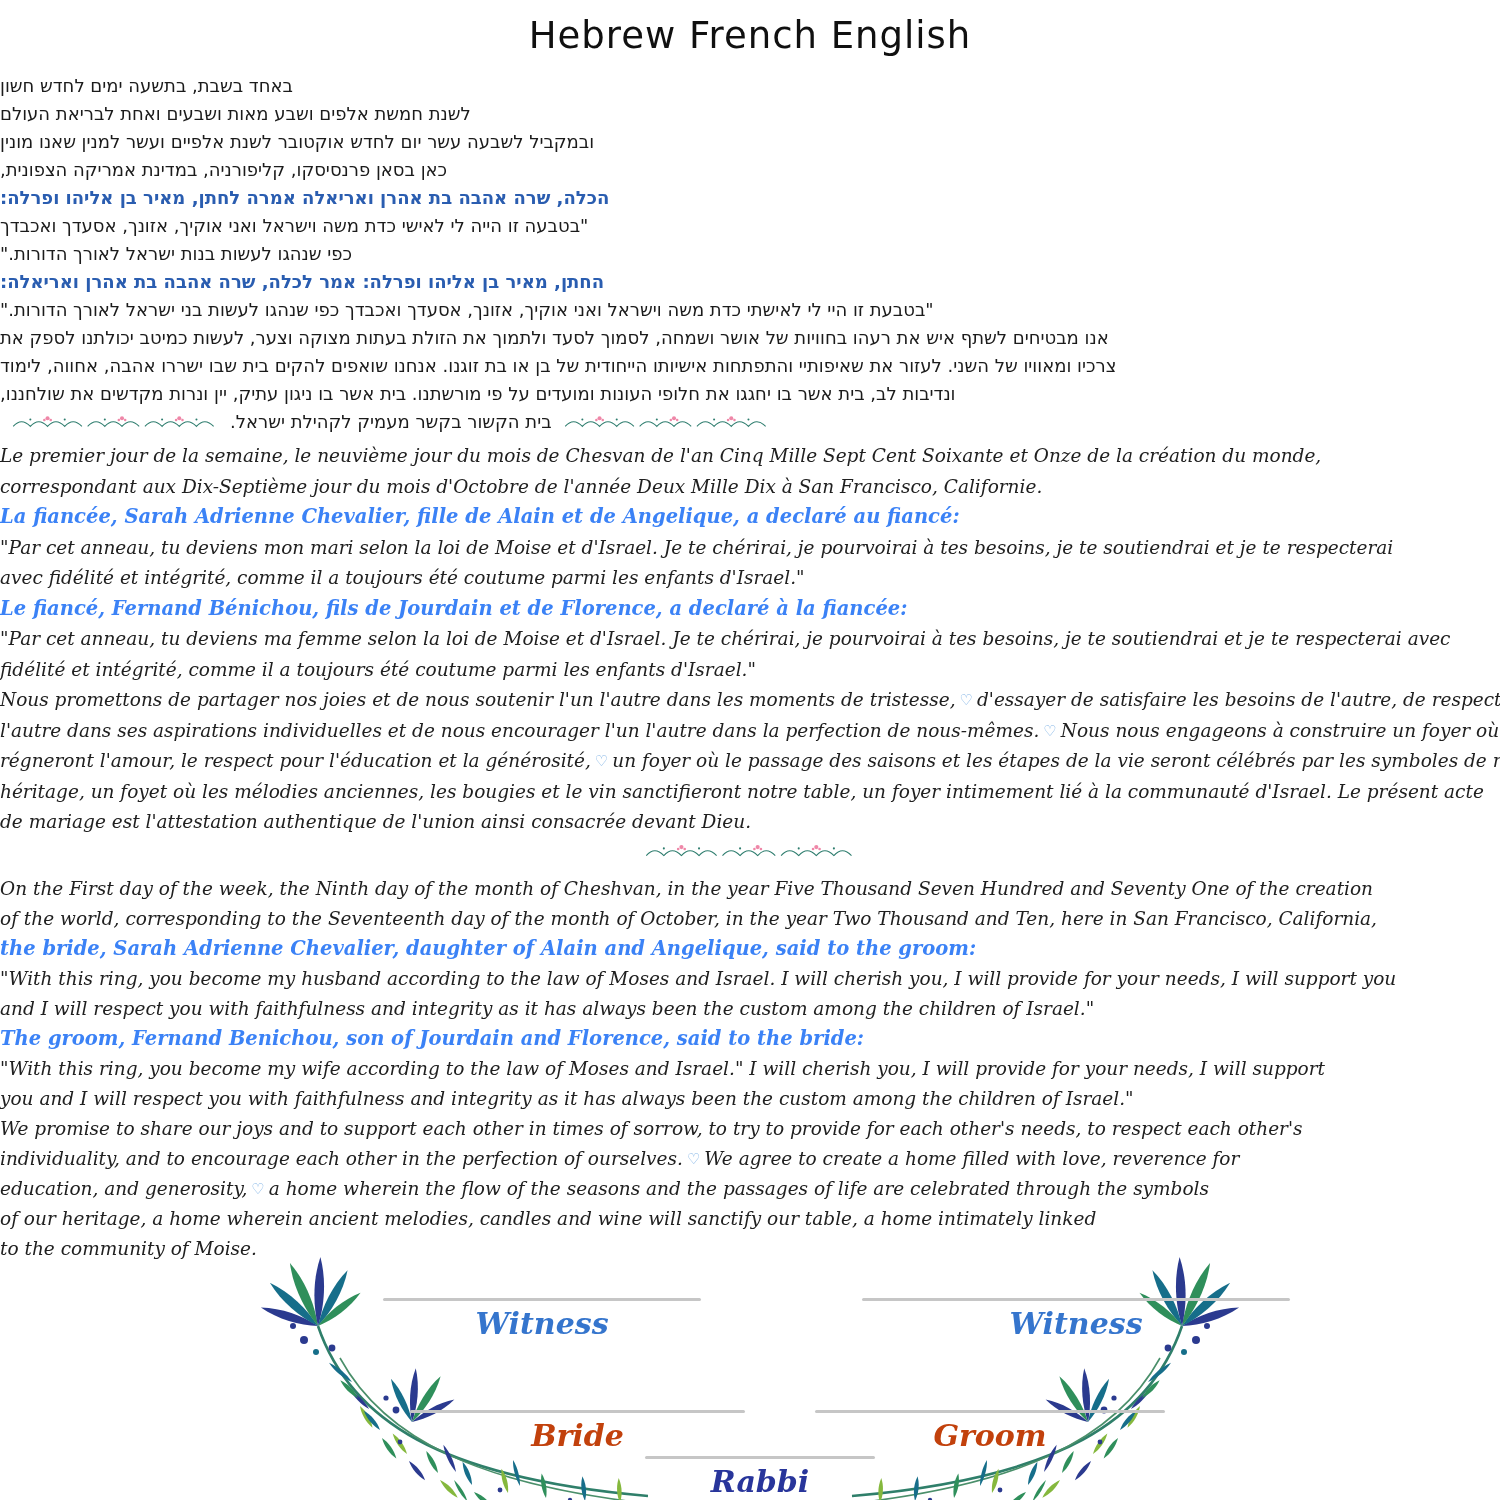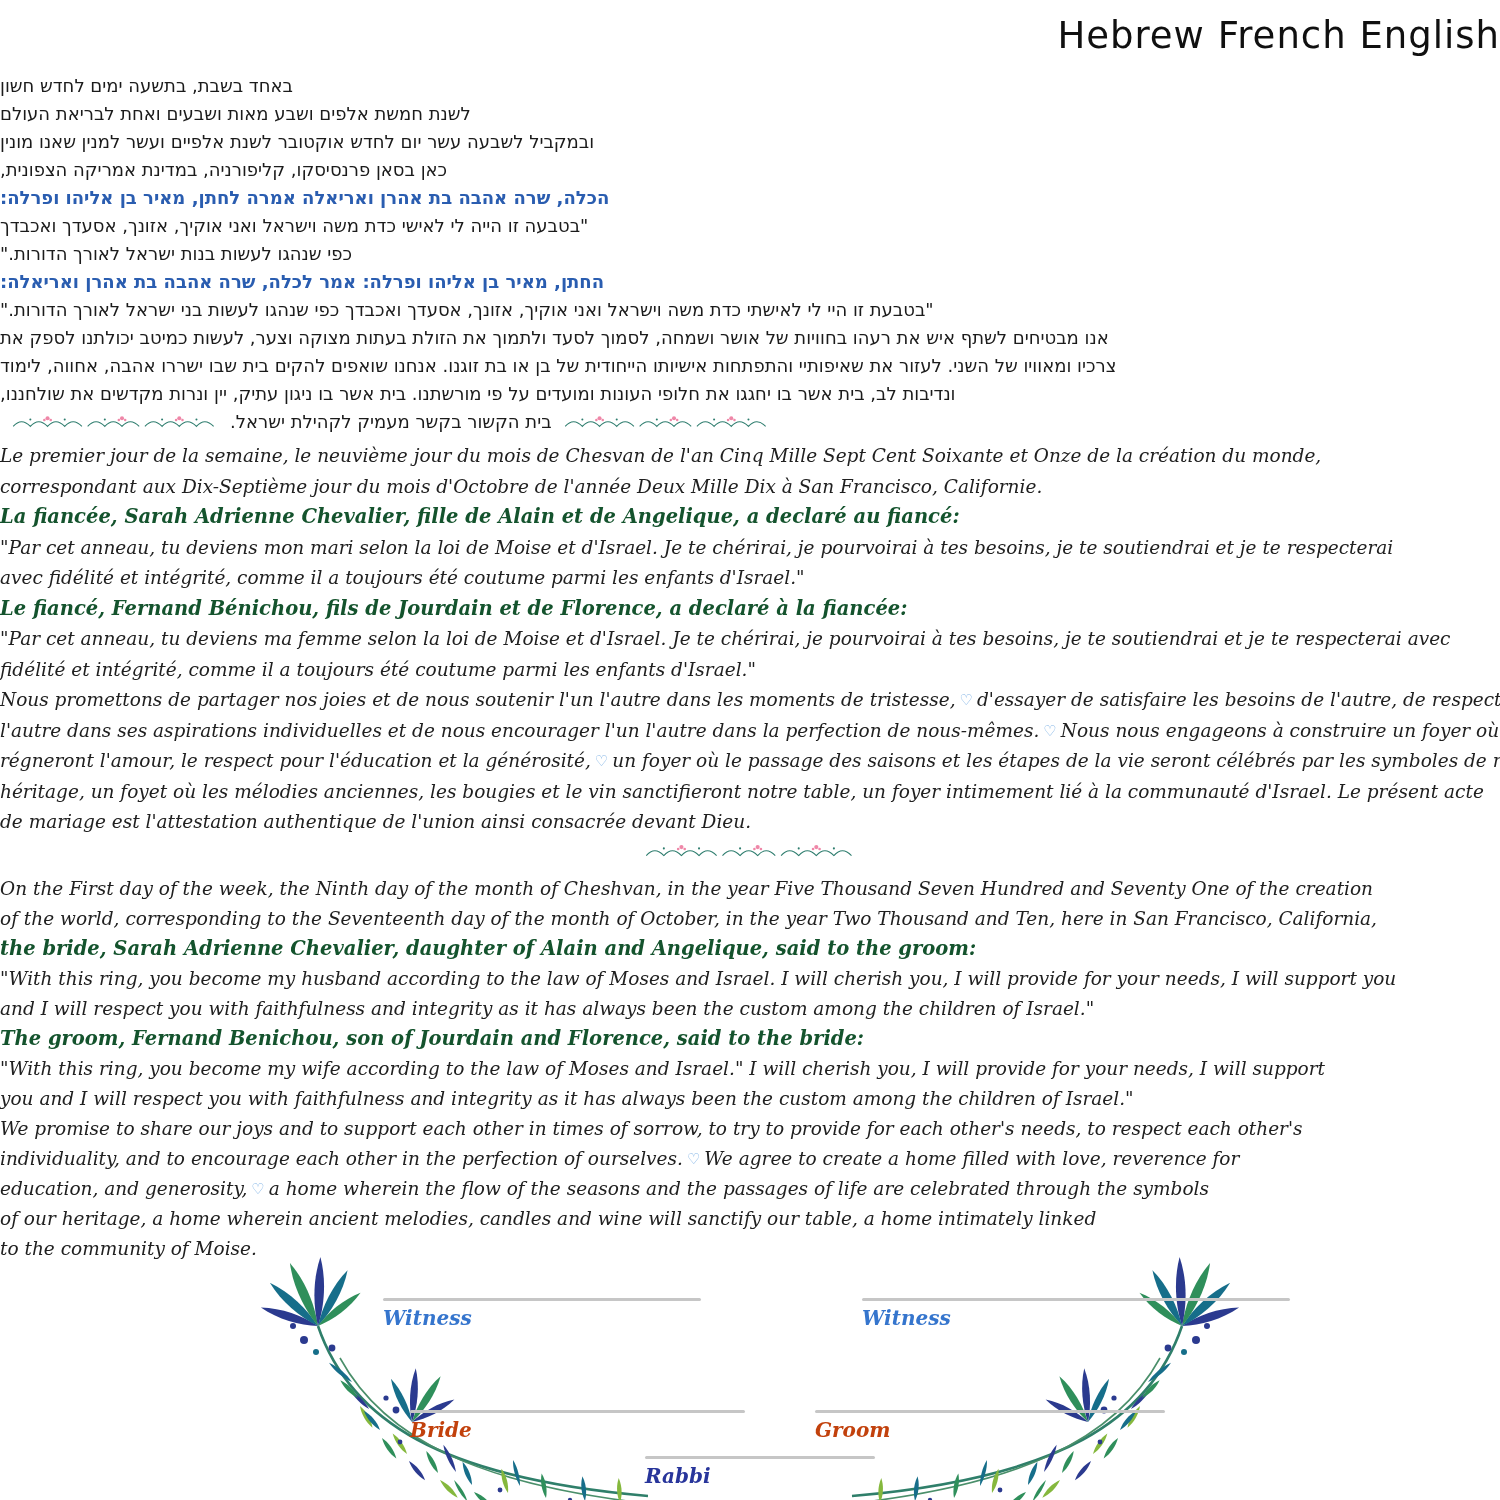--- a/index.html
+++ b/index.html
@@ -1,48 +1,48 @@
 <!DOCTYPE html>
 <html><head>
 <meta charset="utf-8">
 <style>
   *{margin:0;padding:0;box-sizing:border-box}
   html,body{width:1500px;height:1500px;background:#ffffff;overflow:hidden}
   body{position:relative;color:#1c1c1c}
 
-  .title{position:absolute;top:14px;left:0;width:100%;text-align:right;
+  .title{position:absolute;top:14px;left:0;width:100%;text-align:center;
     font-family:"DejaVu Sans",sans-serif;font-weight:400;font-size:37px;
     letter-spacing:1px;color:#101010}
 
   .sec{position:absolute;left:0;width:100%;text-align:left}
   .line{white-space:nowrap}
 
   .hebrew{top:72px;direction:rtl;font-family:"DejaVu Sans",sans-serif;
     font-size:18px;line-height:28px;color:#1b1b1b}
   .hebrew .hdr{color:#2a5db0;font-weight:700;font-size:18px}
 
   .latin{font-family:"DejaVu Serif",serif;font-style:italic;color:#202020}
   .french{top:441px;font-size:18.5px;line-height:30.5px}
   .english{top:874px;font-size:18.5px;line-height:30px}
-  .latin .hdr{color:#14532d;font-weight:700;font-size:19.5px}
+  .latin .hdr{color:#3b82f6;font-weight:700;font-size:19.5px}
 
   .orn{color:#7fb2e5;font-style:normal;font-size:15px;padding:0 4px;vertical-align:1px}
 
   .vine-inline{vertical-align:-3px;margin:0 10px}
   .divider{position:absolute;top:842px;left:0;width:100%;text-align:center}
 
   .bottom{position:absolute;top:1230px;left:0;width:1500px;height:270px}
   .wreath{position:absolute;top:0;width:470px;height:290px}
   .wreath.left{left:200px}
   .wreath.right{right:200px;transform:scaleX(-1)}
 
   .sig{position:absolute}
   .sigline{display:block;width:100%;height:3px;background:#c6c6c6;border-radius:2px}
-  .siglabel{margin-top:5px;
-    font-family:"DejaVu Serif",serif;font-style:italic;font-weight:700;font-size:20px}
+  .siglabel{margin-top:5px;text-align:center;
+    font-family:"DejaVu Serif",serif;font-style:italic;font-weight:700;font-size:30px}
   .witness .siglabel{color:#3575cd}
   .bridegroom .siglabel{color:#c2410c}
   .rabbi-sig .siglabel{color:#28359b}
 
   .defs-holder{position:absolute;width:0;height:0;overflow:hidden}
 </style>
 </head>
 <body>
 
 <svg class="defs-holder" aria-hidden="true">

